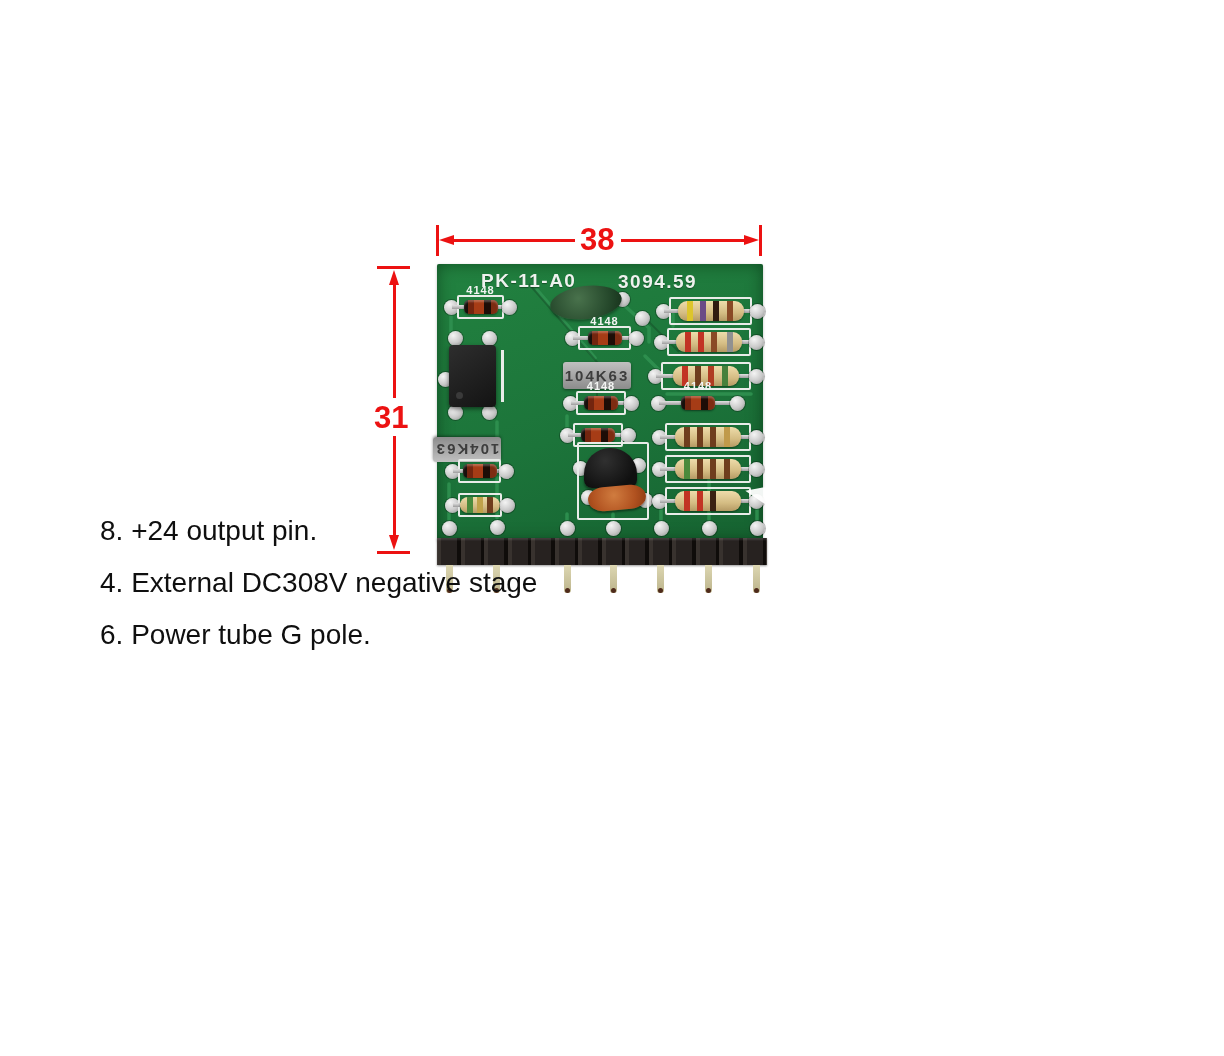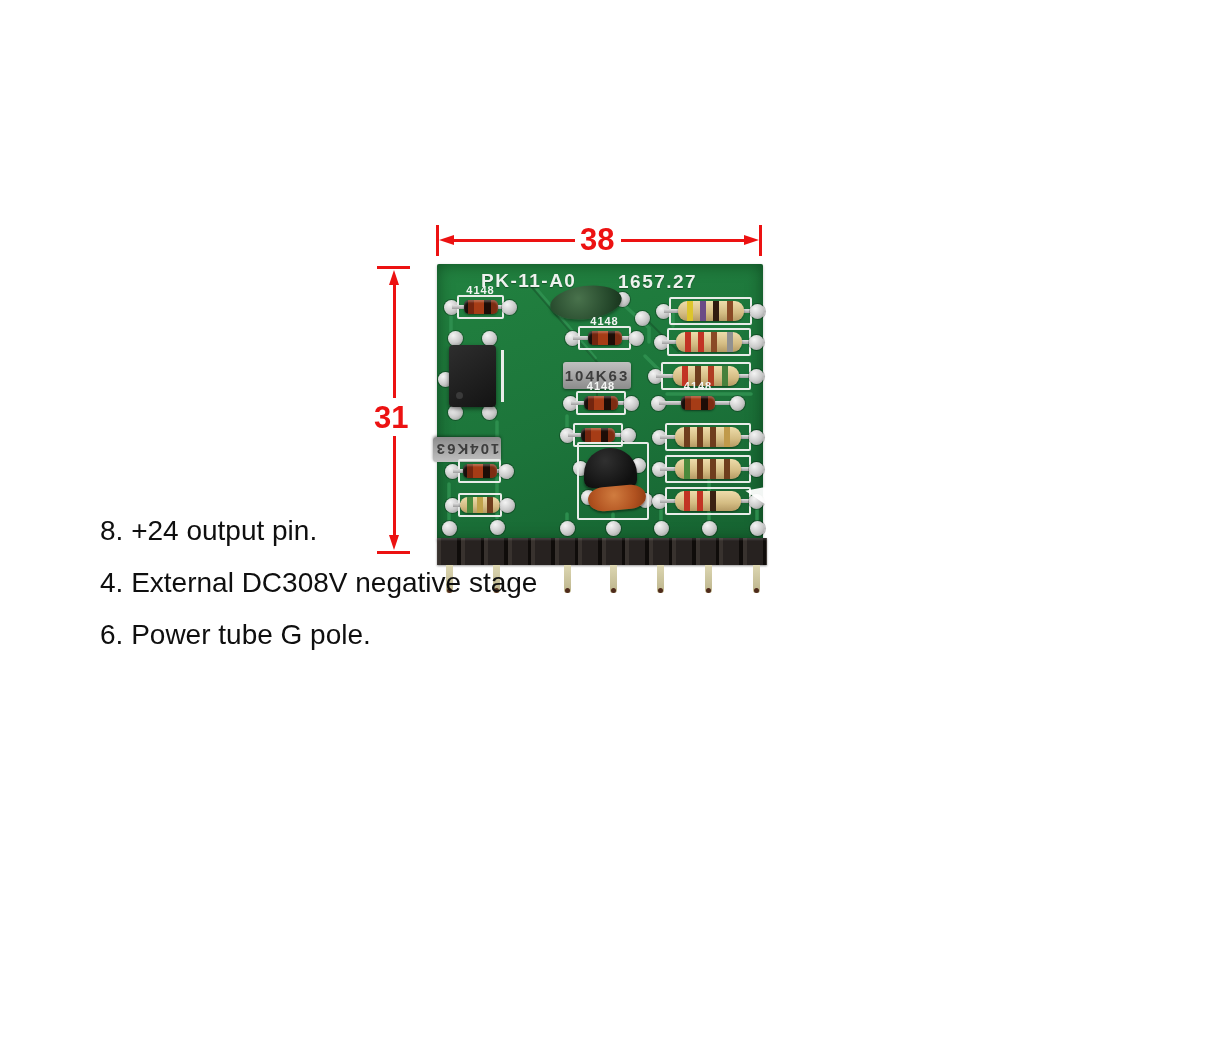--- a/index.html
+++ b/index.html
@@ -110,21 +110,21 @@
         <path d="M230 130 H314"></path>
         <path d="M208 92 L228 112"></path>
       </g>
       <g fill="none" stroke="#17542b" stroke-width="2" opacity="0.6">
         <path d="M92 20 L160 98 V132"></path>
         <path d="M212 58 L242 88"></path>
       </g>
     </svg>
 
     <div class="silk" style="left:44px;top:6px;">PK-11-A0</div>
-    <div class="silk" style="left:181px;top:7px;">1657.27</div>
+    <div class="silk" style="left:181px;top:7px;">3094.59</div>
 
     <div class="pad" style="left:1px;top:108px;"></div>
     <div class="pad" style="left:178px;top:28px;"></div>
     <div class="pad" style="left:198px;top:47px;"></div>
 
     <div class="pad" style="left:5px;top:257px;"></div>
     <div class="pad" style="left:53px;top:256px;"></div>
     <div class="pad" style="left:123px;top:257px;"></div>
     <div class="pad" style="left:169px;top:257px;"></div>
     <div class="pad" style="left:217px;top:257px;"></div>

